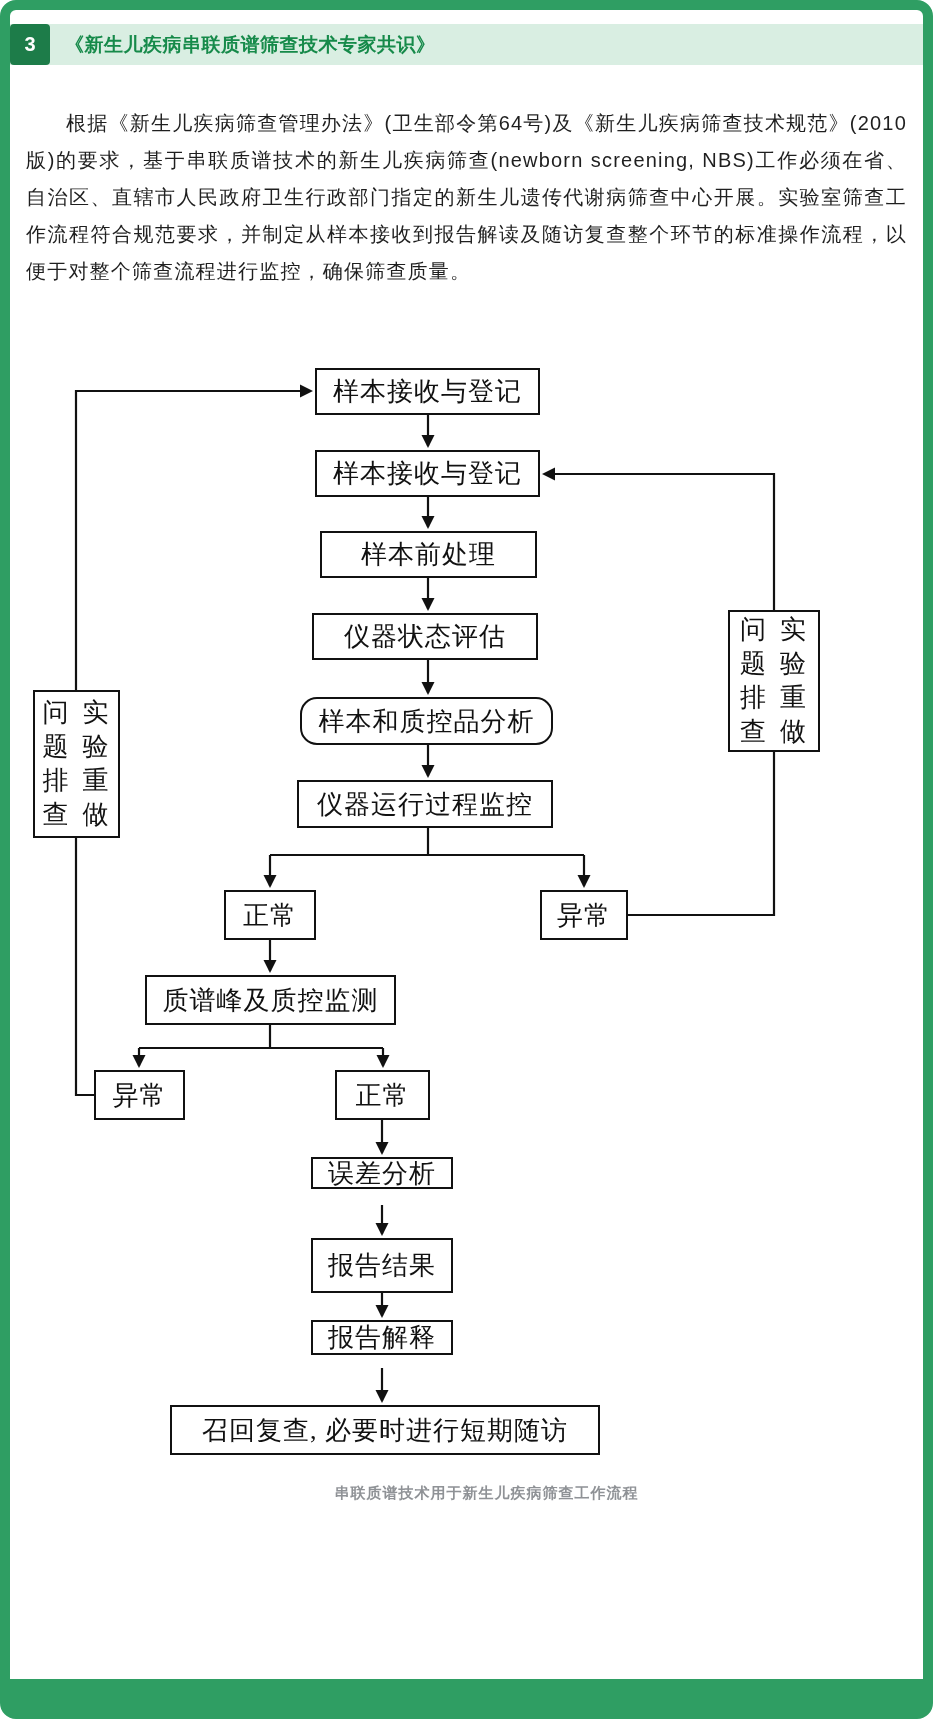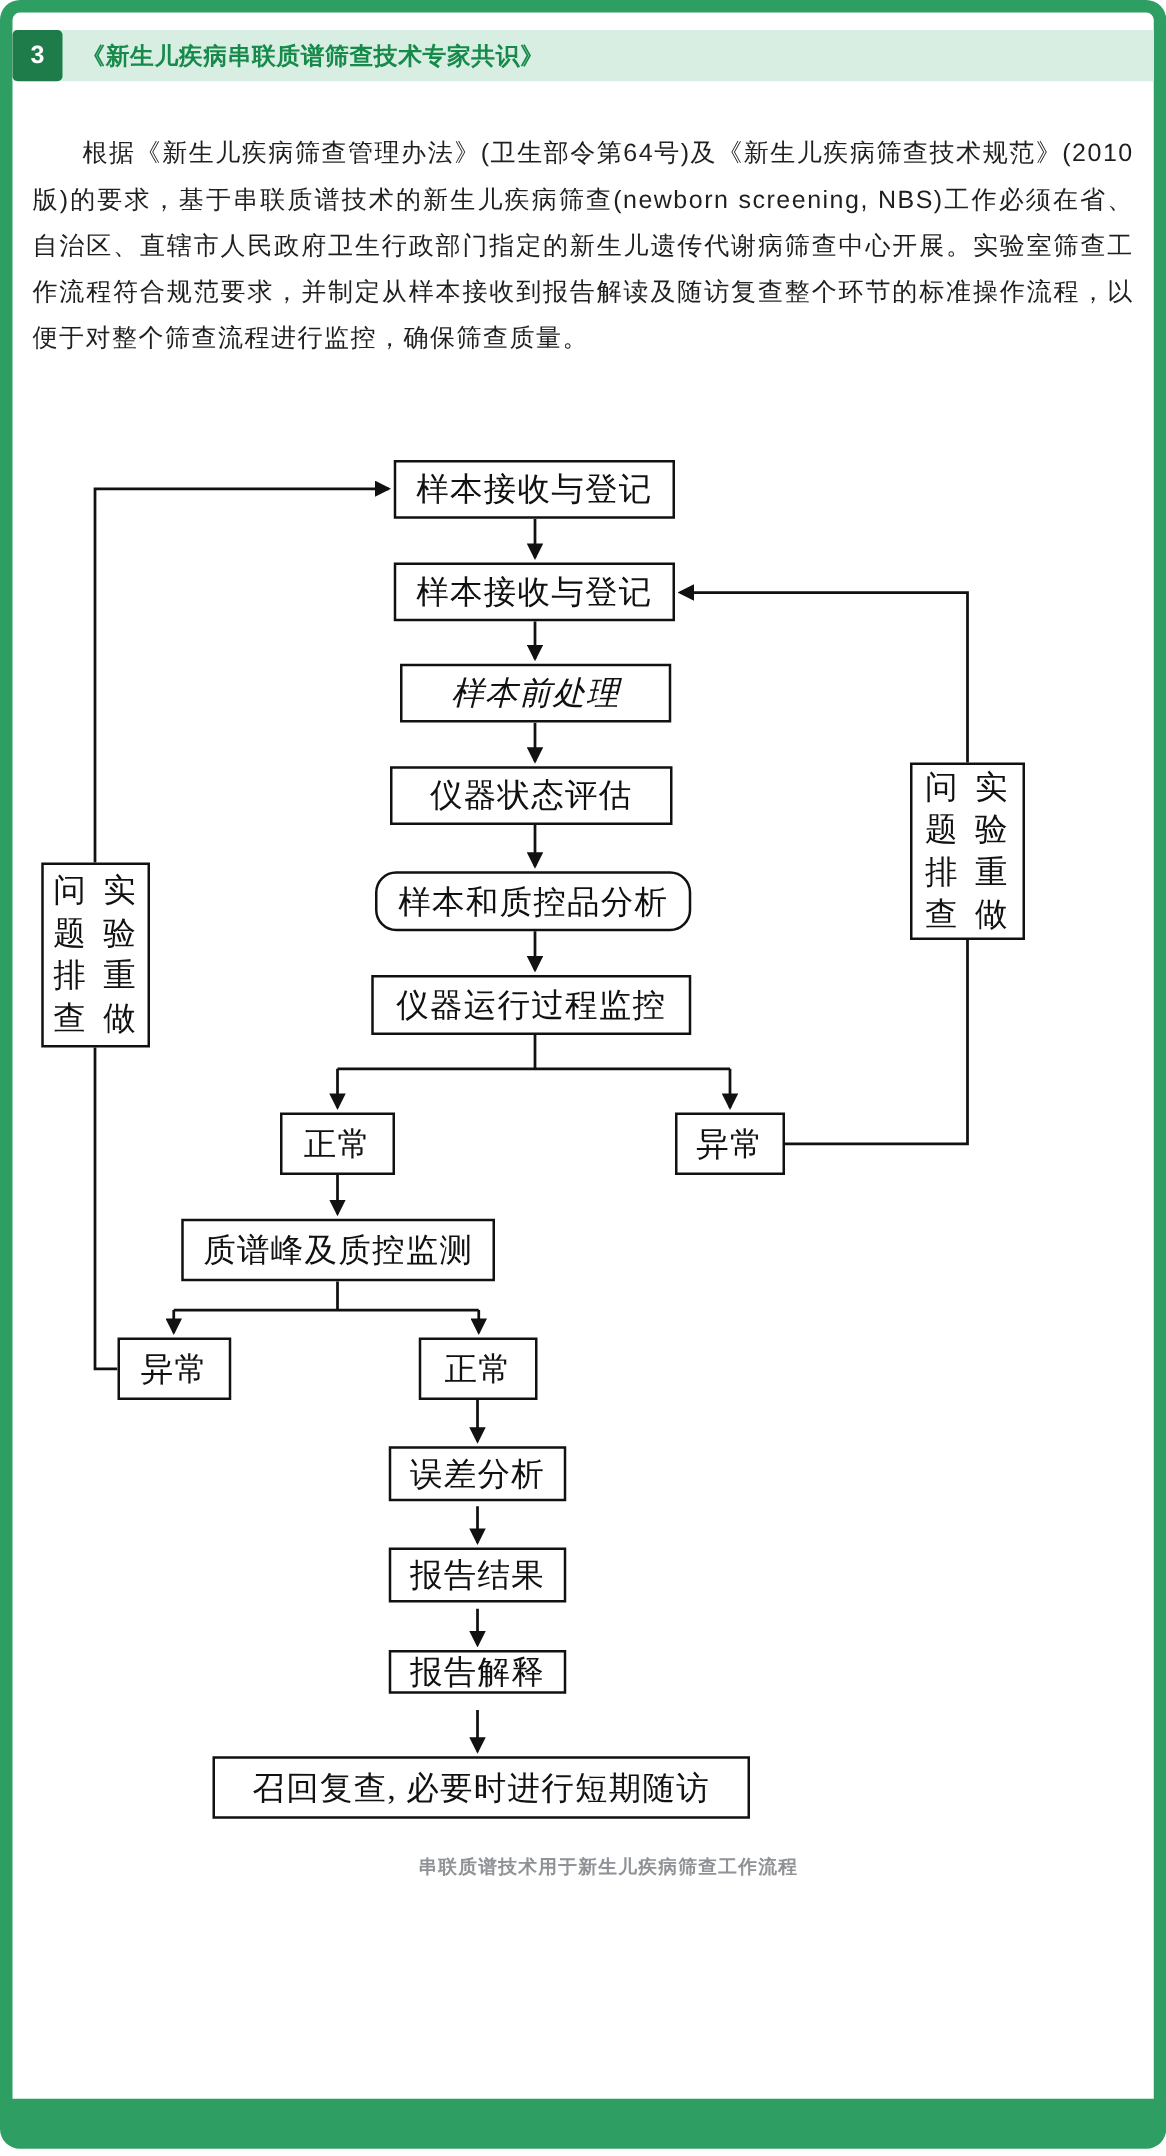--- a/index.html
+++ b/index.html
@@ -132,31 +132,31 @@
         <line x1="382" y1="1018" x2="382" y2="1051" marker-end="url(#arw)"></line>
 
         <polyline points="94,745 76,745 76,41 311,41" marker-end="url(#arw)"></polyline>
 
         <polyline points="628,565 774,565 774,124 544,124" marker-end="url(#arw)"></polyline>
       </g>
     </svg>
 
     <div class="node" style="left:315px; top:18px;  width:225px; height:47px;">样本接收与登记</div>
     <div class="node" style="left:315px; top:100px; width:225px; height:47px;">样本接收与登记</div>
-    <div class="node" style="left:320px; top:181px; width:217px; height:47px;font-style:italic;">样本前处理</div>
+    <div class="node" style="left:320px; top:181px; width:217px; height:47px;">样本前处理</div>
     <div class="node" style="left:312px; top:263px; width:226px; height:47px;">仪器状态评估</div>
     <div class="node" style="left:300px; top:347px; width:253px; height:48px;border-radius:17px;">样本和质控品分析</div>
     <div class="node" style="left:297px; top:430px; width:256px; height:48px;">仪器运行过程监控</div>
     <div class="node" style="left:224px; top:540px; width:92px;  height:50px;">正常</div>
     <div class="node" style="left:540px; top:540px; width:88px;  height:50px;">异常</div>
     <div class="node" style="left:145px; top:625px; width:251px; height:50px;">质谱峰及质控监测</div>
     <div class="node" style="left:94px;  top:720px; width:91px;  height:50px;">异常</div>
     <div class="node" style="left:335px; top:720px; width:95px;  height:50px;">正常</div>
-    <div class="node" style="left:311px; top:807px; width:142px; height:44px;">误差分析</div>
-    <div class="node" style="left:311px; top:888px; width:142px; height:44px;">报告结果</div>
+    <div class="node" style="left:311px; top:807px; width:142px; height:32px;">误差分析</div>
+    <div class="node" style="left:311px; top:888px; width:142px; height:55px;">报告结果</div>
     <div class="node" style="left:311px; top:970px; width:142px; height:35px;">报告解释</div>
     <div class="node" style="left:170px; top:1055px; width:430px; height:50px;">召回复查, 必要时进行短期随访</div>
 
     <div class="sidebox" style="left:33px; top:340px; width:87px; height:148px;">
       <div class="vcol">问题排查</div>
       <div class="vcol">实验重做</div>
     </div>
     <div class="sidebox" style="left:728px; top:260px; width:92px; height:142px;">
       <div class="vcol">问题排查</div>
       <div class="vcol">实验重做</div>

